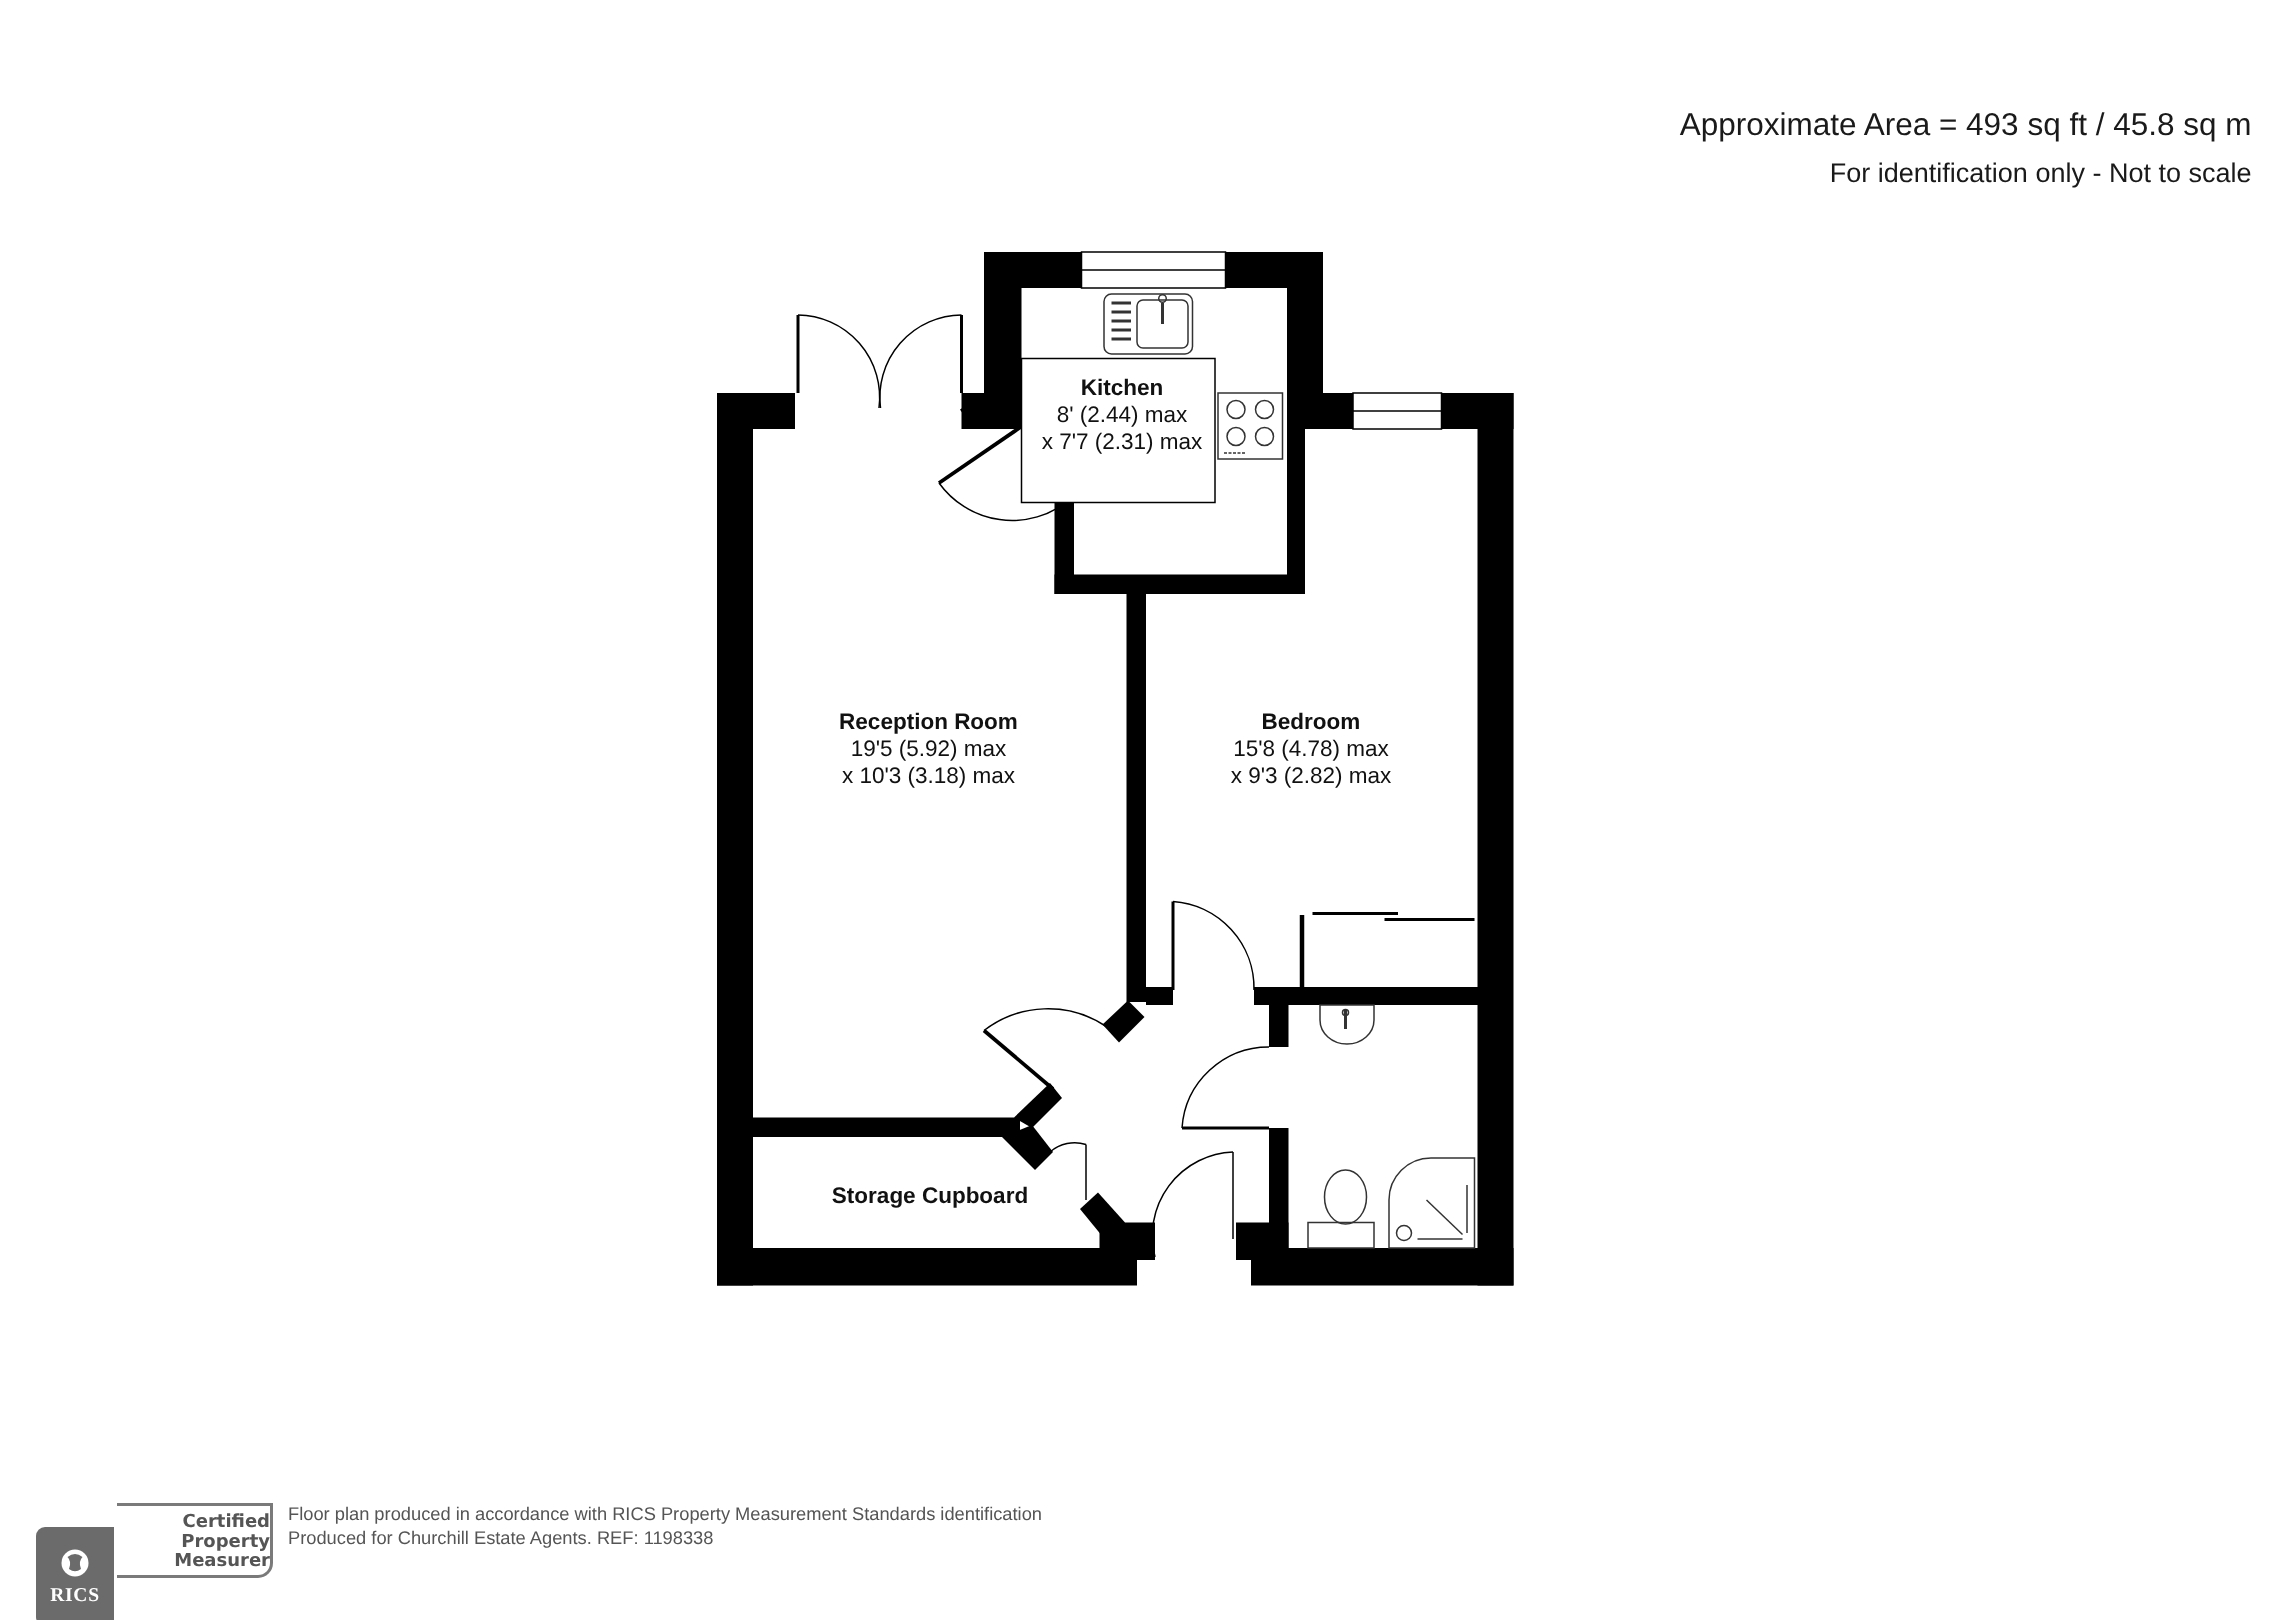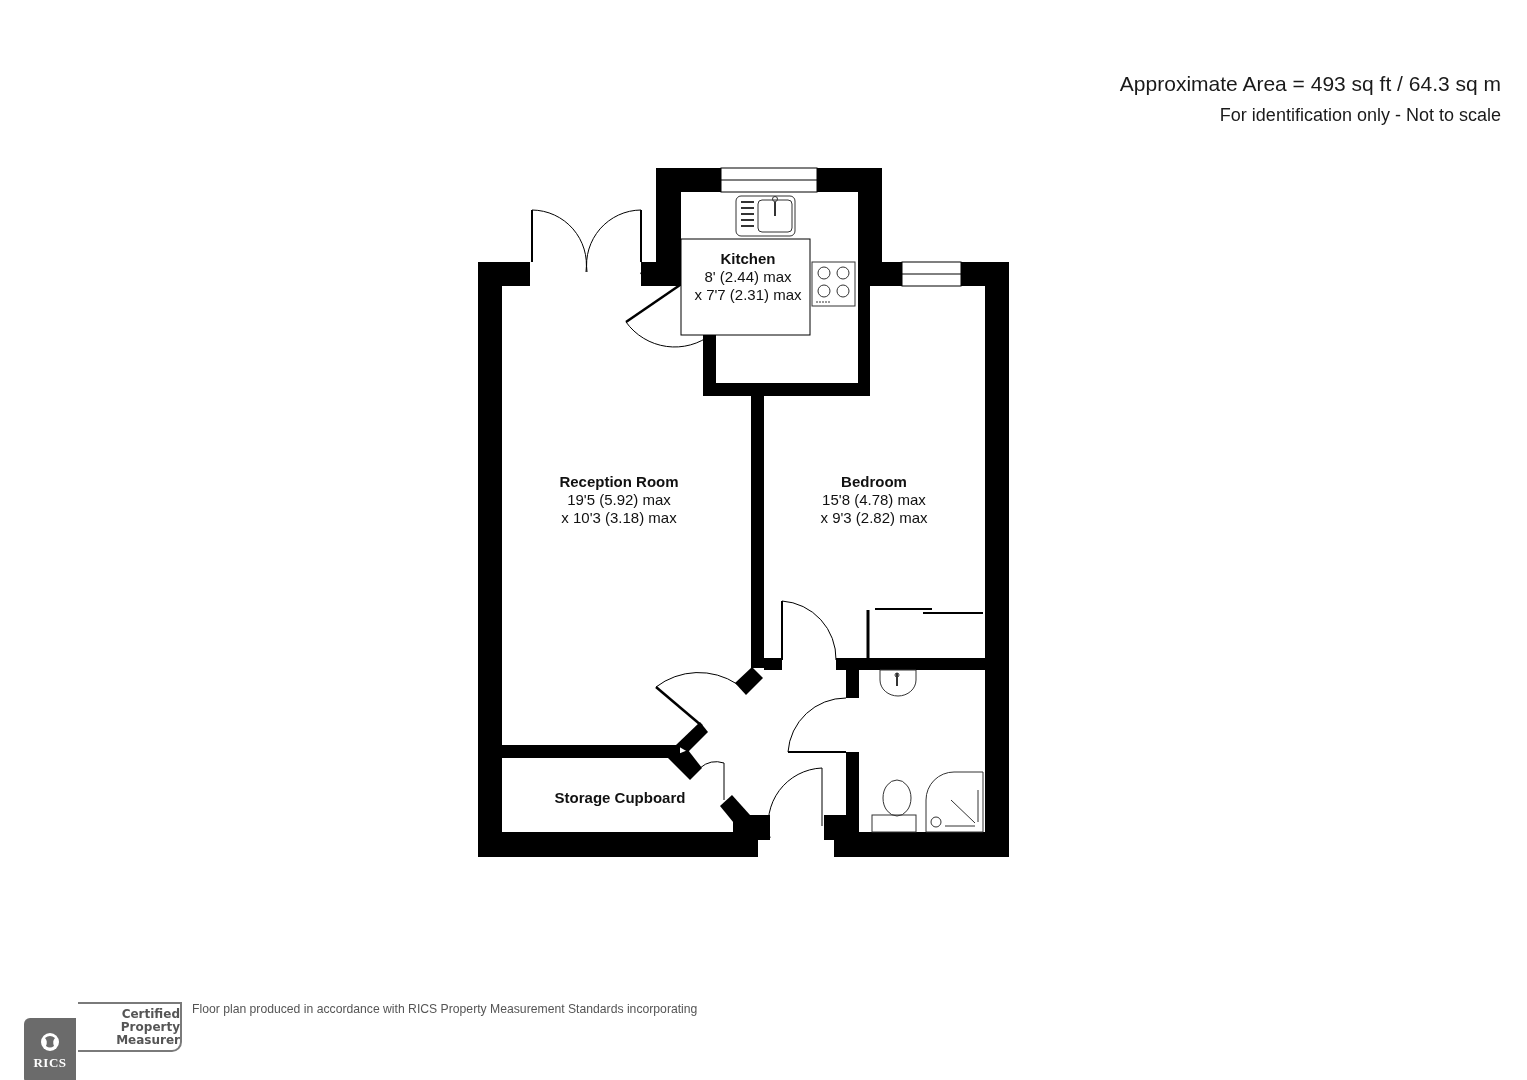--- a/index.html
+++ b/index.html
@@ -11,21 +11,21 @@
     .room-label .name { font-weight: bold; }
     .footer { position: absolute; left: 24px; top: 1002px; height: 52px; display: flex; align-items: flex-start; }
     .rics-badge { width: 52px; height: 66px; background: #6b6b6b; border-radius: 6px 0 0 6px; display: flex; flex-direction: column; align-items: center; justify-content: center; color: #fff; margin-top: 16px; }
     .rics-badge .rics-text { font-family: "Liberation Serif", serif; font-weight: bold; font-size: 13px; letter-spacing: 0.5px; margin-top: 2px; }
     .cert-box { width: 96px; height: 46px; border: 2px solid #7a7a7a; border-left: none; border-radius: 0 0 10px 0; margin-left: 2px; padding-left: 6px; display: flex; flex-direction: column; justify-content: center; font-family: "DejaVu Sans", sans-serif; font-weight: bold; font-size: 12px; line-height: 13px; color: #555; align-items: flex-end; }
     .footer-text { margin-left: 10px; font-size: 12.2px; line-height: 15.5px; color: #555; }
   </style>
 </head>
 <body>
 
-<div class="area-title">Approximate Area = 493 sq ft / 64.3 sq m</div>
+<div class="area-title">Approximate Area = 493 sq ft / 45.8 sq m</div>
 <div class="area-sub">For identification only - Not to scale</div>
 
 <svg class="plan" width="1527" height="1080" viewBox="0 0 1527 1080" xmlns="http://www.w3.org/2000/svg">
   <g fill="#000">
 
     <rect x="478" y="262" width="24" height="595"></rect>
 
     <rect x="478" y="262" width="52" height="24"></rect>
 
     <rect x="641" y="262" width="40" height="24"></rect>
@@ -178,15 +178,16 @@
       <path d="M5,7 Q10,3 15,7 Q12,10 14,15 Q10,18 6,15 Q8,10 5,7Z" fill="#6b6b6b"></path>
     </svg>
     <div class="rics-text">RICS</div>
   </div>
   <div class="cert-box">
     <div>Certified</div>
     <div>Property</div>
     <div>Measurer</div>
   </div>
   <div class="footer-text">
-    <div>Floor plan produced in accordance with RICS Property Measurement Standards incorporating</div>
+    <div>Floor plan produced in accordance with RICS Property Measurement Standards identification</div>
+    <div>Produced for Churchill Estate Agents.   REF: 1198338</div>
   </div>
 </div>
 
 </body></html>

